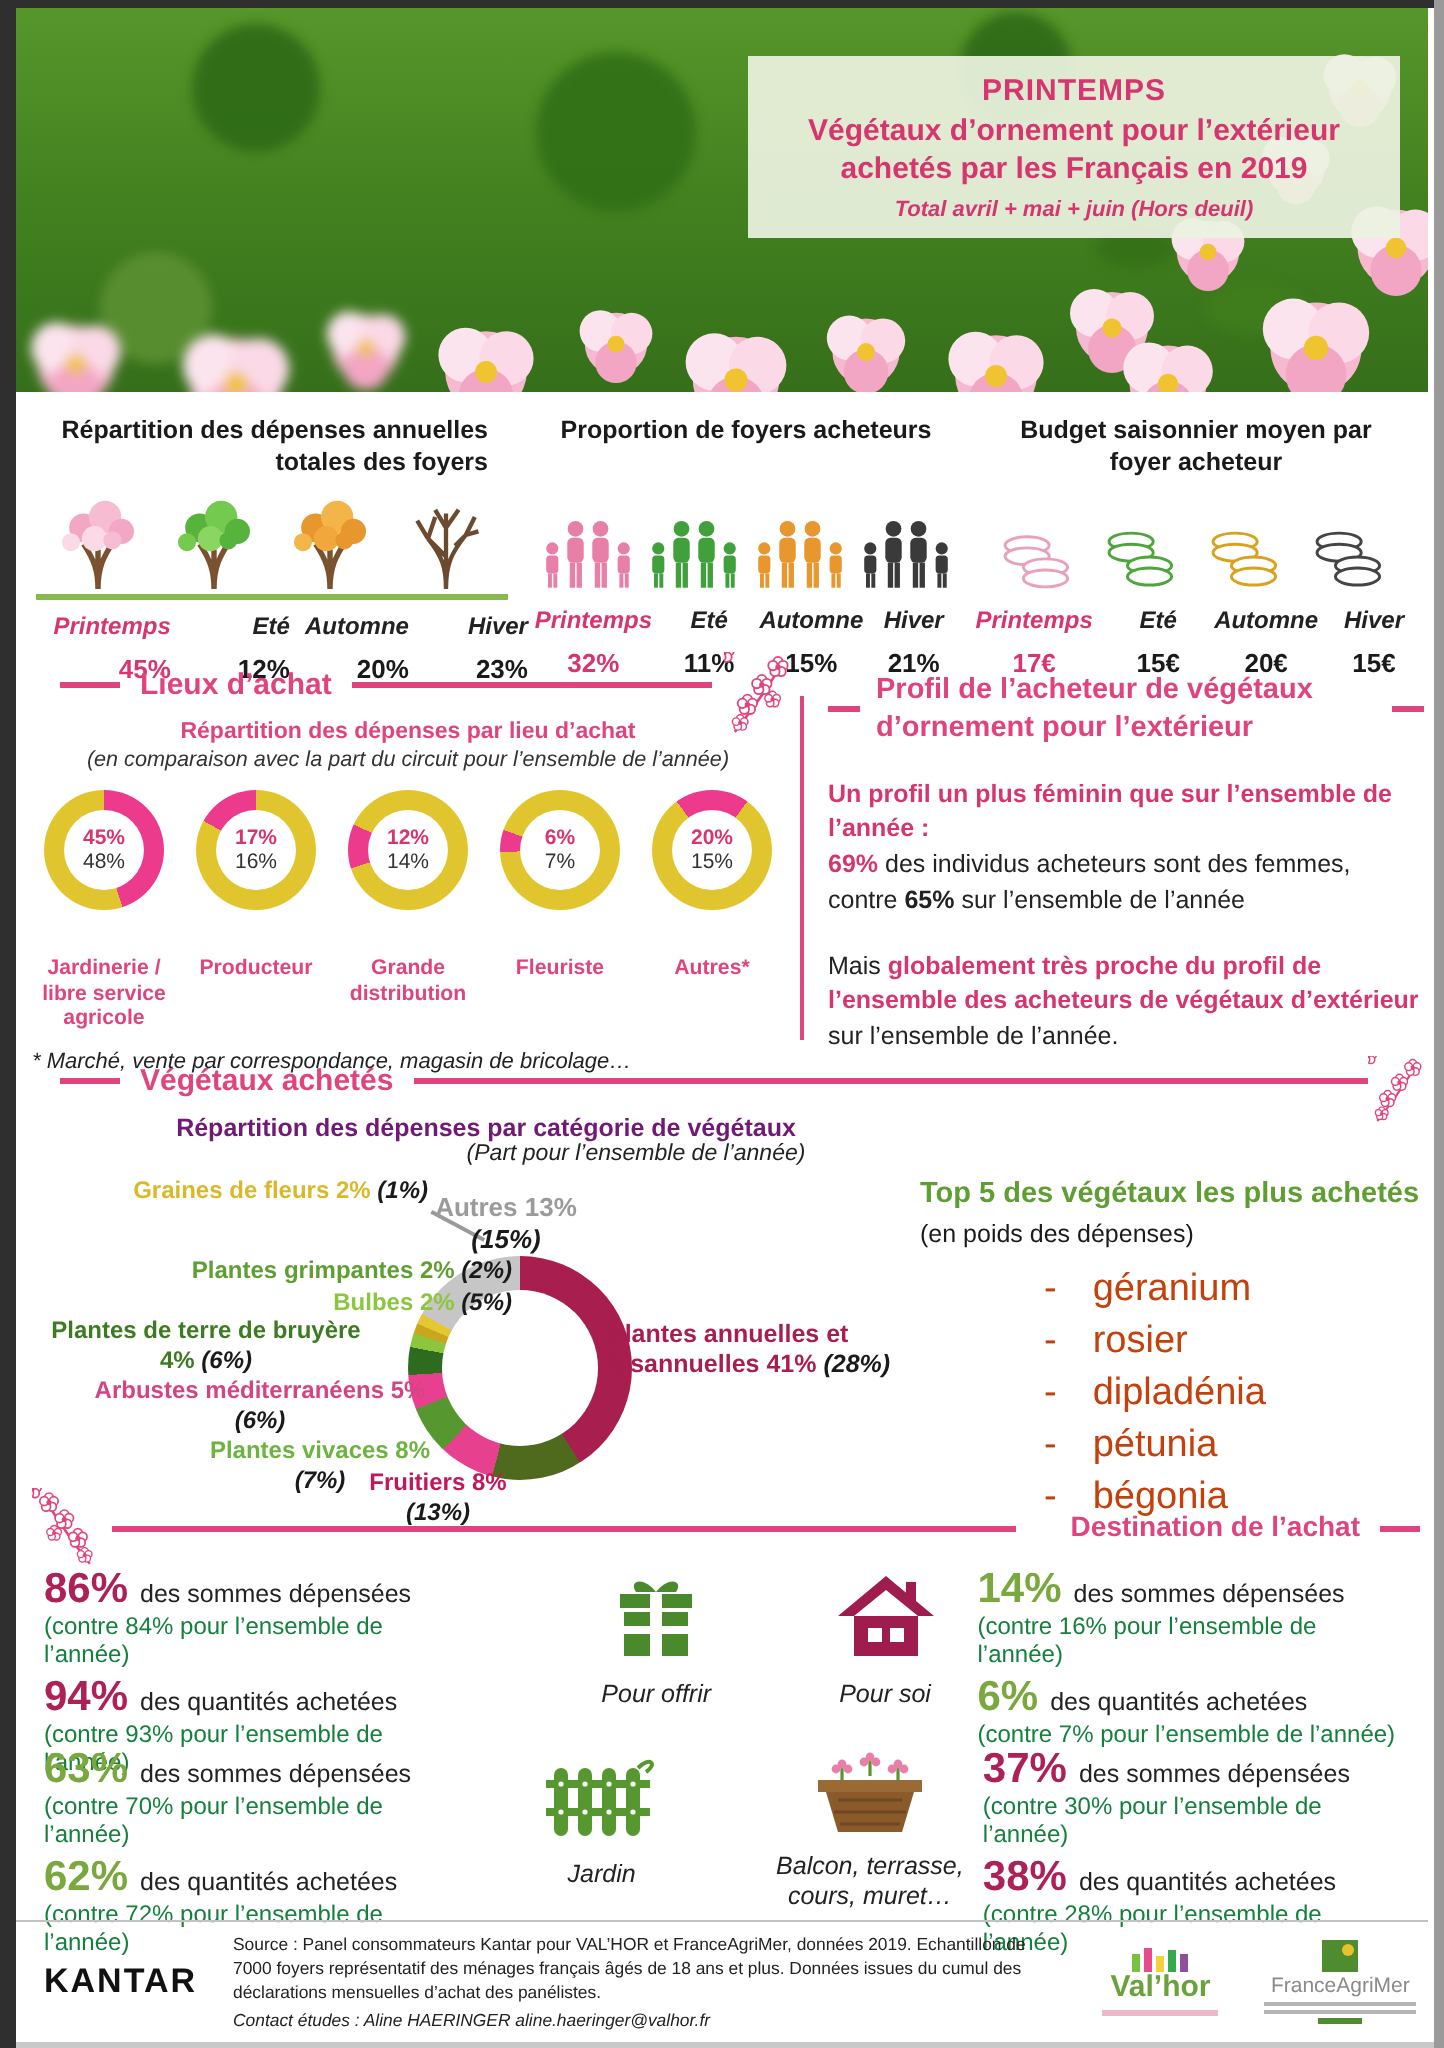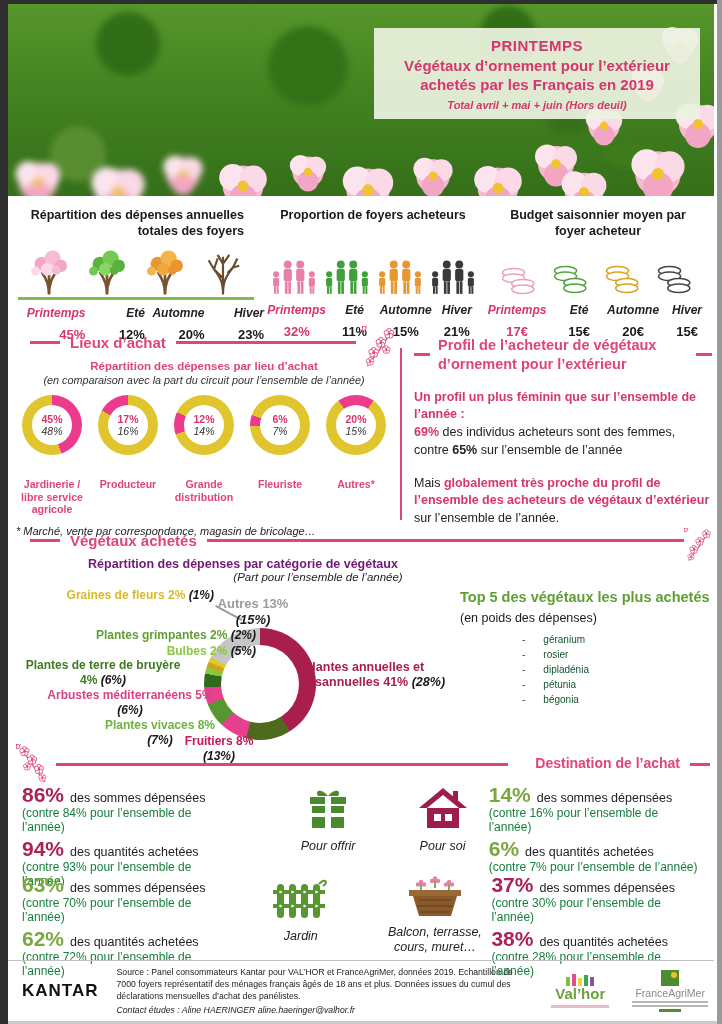--- a/index.html
+++ b/index.html
@@ -45,21 +45,21 @@
   
   .lieux{left:8px;top:334px;width:392px;}
   .lieux .sub1{text-align:center;font-size:11.5px;font-weight:bold;color:#e0447e;margin-top:9px;}
   .lieux .sub2{text-align:center;font-size:10.8px;font-style:italic;color:#333;margin-top:2px;}
   .lx-row{display:flex;justify-content:space-between;padding:0 8px;margin-top:9px;}
   .lx-col{width:72px;text-align:center;}
   .donut{width:60px;height:60px;border-radius:50%;margin:0 auto;position:relative;}
   .donut .hole{position:absolute;inset:10px;background:#fff;border-radius:50%;}
   .dtxt{position:absolute;inset:0;display:flex;flex-direction:column;align-items:center;justify-content:center;line-height:1.15;}
   .d-spring{font-size:10.5px;font-weight:bold;color:#d6356f;}
-  .d-year{font-size:10.5px;font-style:italic;color:#333;}
+  .d-year{font-size:10.5px;color:#333;}
   .lx-label{margin-top:23px;font-size:10.6px;font-weight:bold;color:#e0447e;line-height:1.2;}
   .lx-note{margin-top:9px;margin-left:8px;font-size:11px;font-style:italic;color:#222;}
   .divider-v{left:400px;top:348px;width:2px;height:172px;background:#e0447e;}
 
   
   .profil{left:414px;top:336px;width:298px;}
   .profil .ph{display:flex;align-items:center;}
   .profil .pdash{width:16px;height:3px;background:#e0447e;flex:none;}
   .profil .ptitle{flex:1;font-size:14.5px;font-weight:bold;color:#e0447e;line-height:1.3;padding:0 8px;}
   .profil p{font-size:12.5px;line-height:1.42;margin:15px 0 0;color:#222;}
@@ -70,21 +70,21 @@
   .veg .sub2{width:470px;text-align:center;font-size:11.5px;font-style:italic;color:#222;padding-left:150px;box-sizing:border-box;}
   .veg-donut{left:196px;top:96px;width:112px;height:112px;border-radius:50%;}
   .veg-donut .hole{position:absolute;inset:17px;background:#fff;border-radius:50%;}
   .vlab{position:absolute;font-size:12px;font-weight:bold;line-height:1.22;}
   .vlab .yr{font-style:italic;font-weight:bold;color:#1a1a1a;}
   .leader{left:206px;top:80px;width:30px;height:1.5px;background:#9a9a9a;transform:rotate(28deg);}
   .top5{left:452px;top:56px;width:258px;}
   .top5 .t5-title{font-size:14.5px;font-weight:bold;color:#5f9e33;line-height:1.35;}
   .top5 .t5-note{font-size:12.5px;font-weight:normal;color:#1a1a1a;}
   .top5 ul{list-style:none;margin:7px 0 0;padding:0 0 0 62px;}
-  .top5 li{font-size:10px;color:#14532d;margin-bottom:4px;}
+  .top5 li{font-size:19px;color:#c2410c;margin-bottom:4px;}
   .top5 li::before{content:"-";margin-right:18px;}
 
   
   .dest{left:8px;top:754px;width:706px;height:208px;}
   .dest-head{position:relative;height:22px;}
   .dest-line{position:absolute;left:48px;top:9px;right:206px;height:3px;background:#e0447e;}
   .dest-title{position:absolute;right:34px;top:1px;font-size:14px;font-weight:bold;color:#e0447e;}
   .dest-dash{position:absolute;right:4px;top:9px;width:20px;height:3px;background:#e0447e;}
   .dst-row{position:absolute;left:0;width:706px;display:flex;padding:0 14px;box-sizing:border-box;}
   .dst-row.r1{top:30px;} .dst-row.r2{top:120px;}

